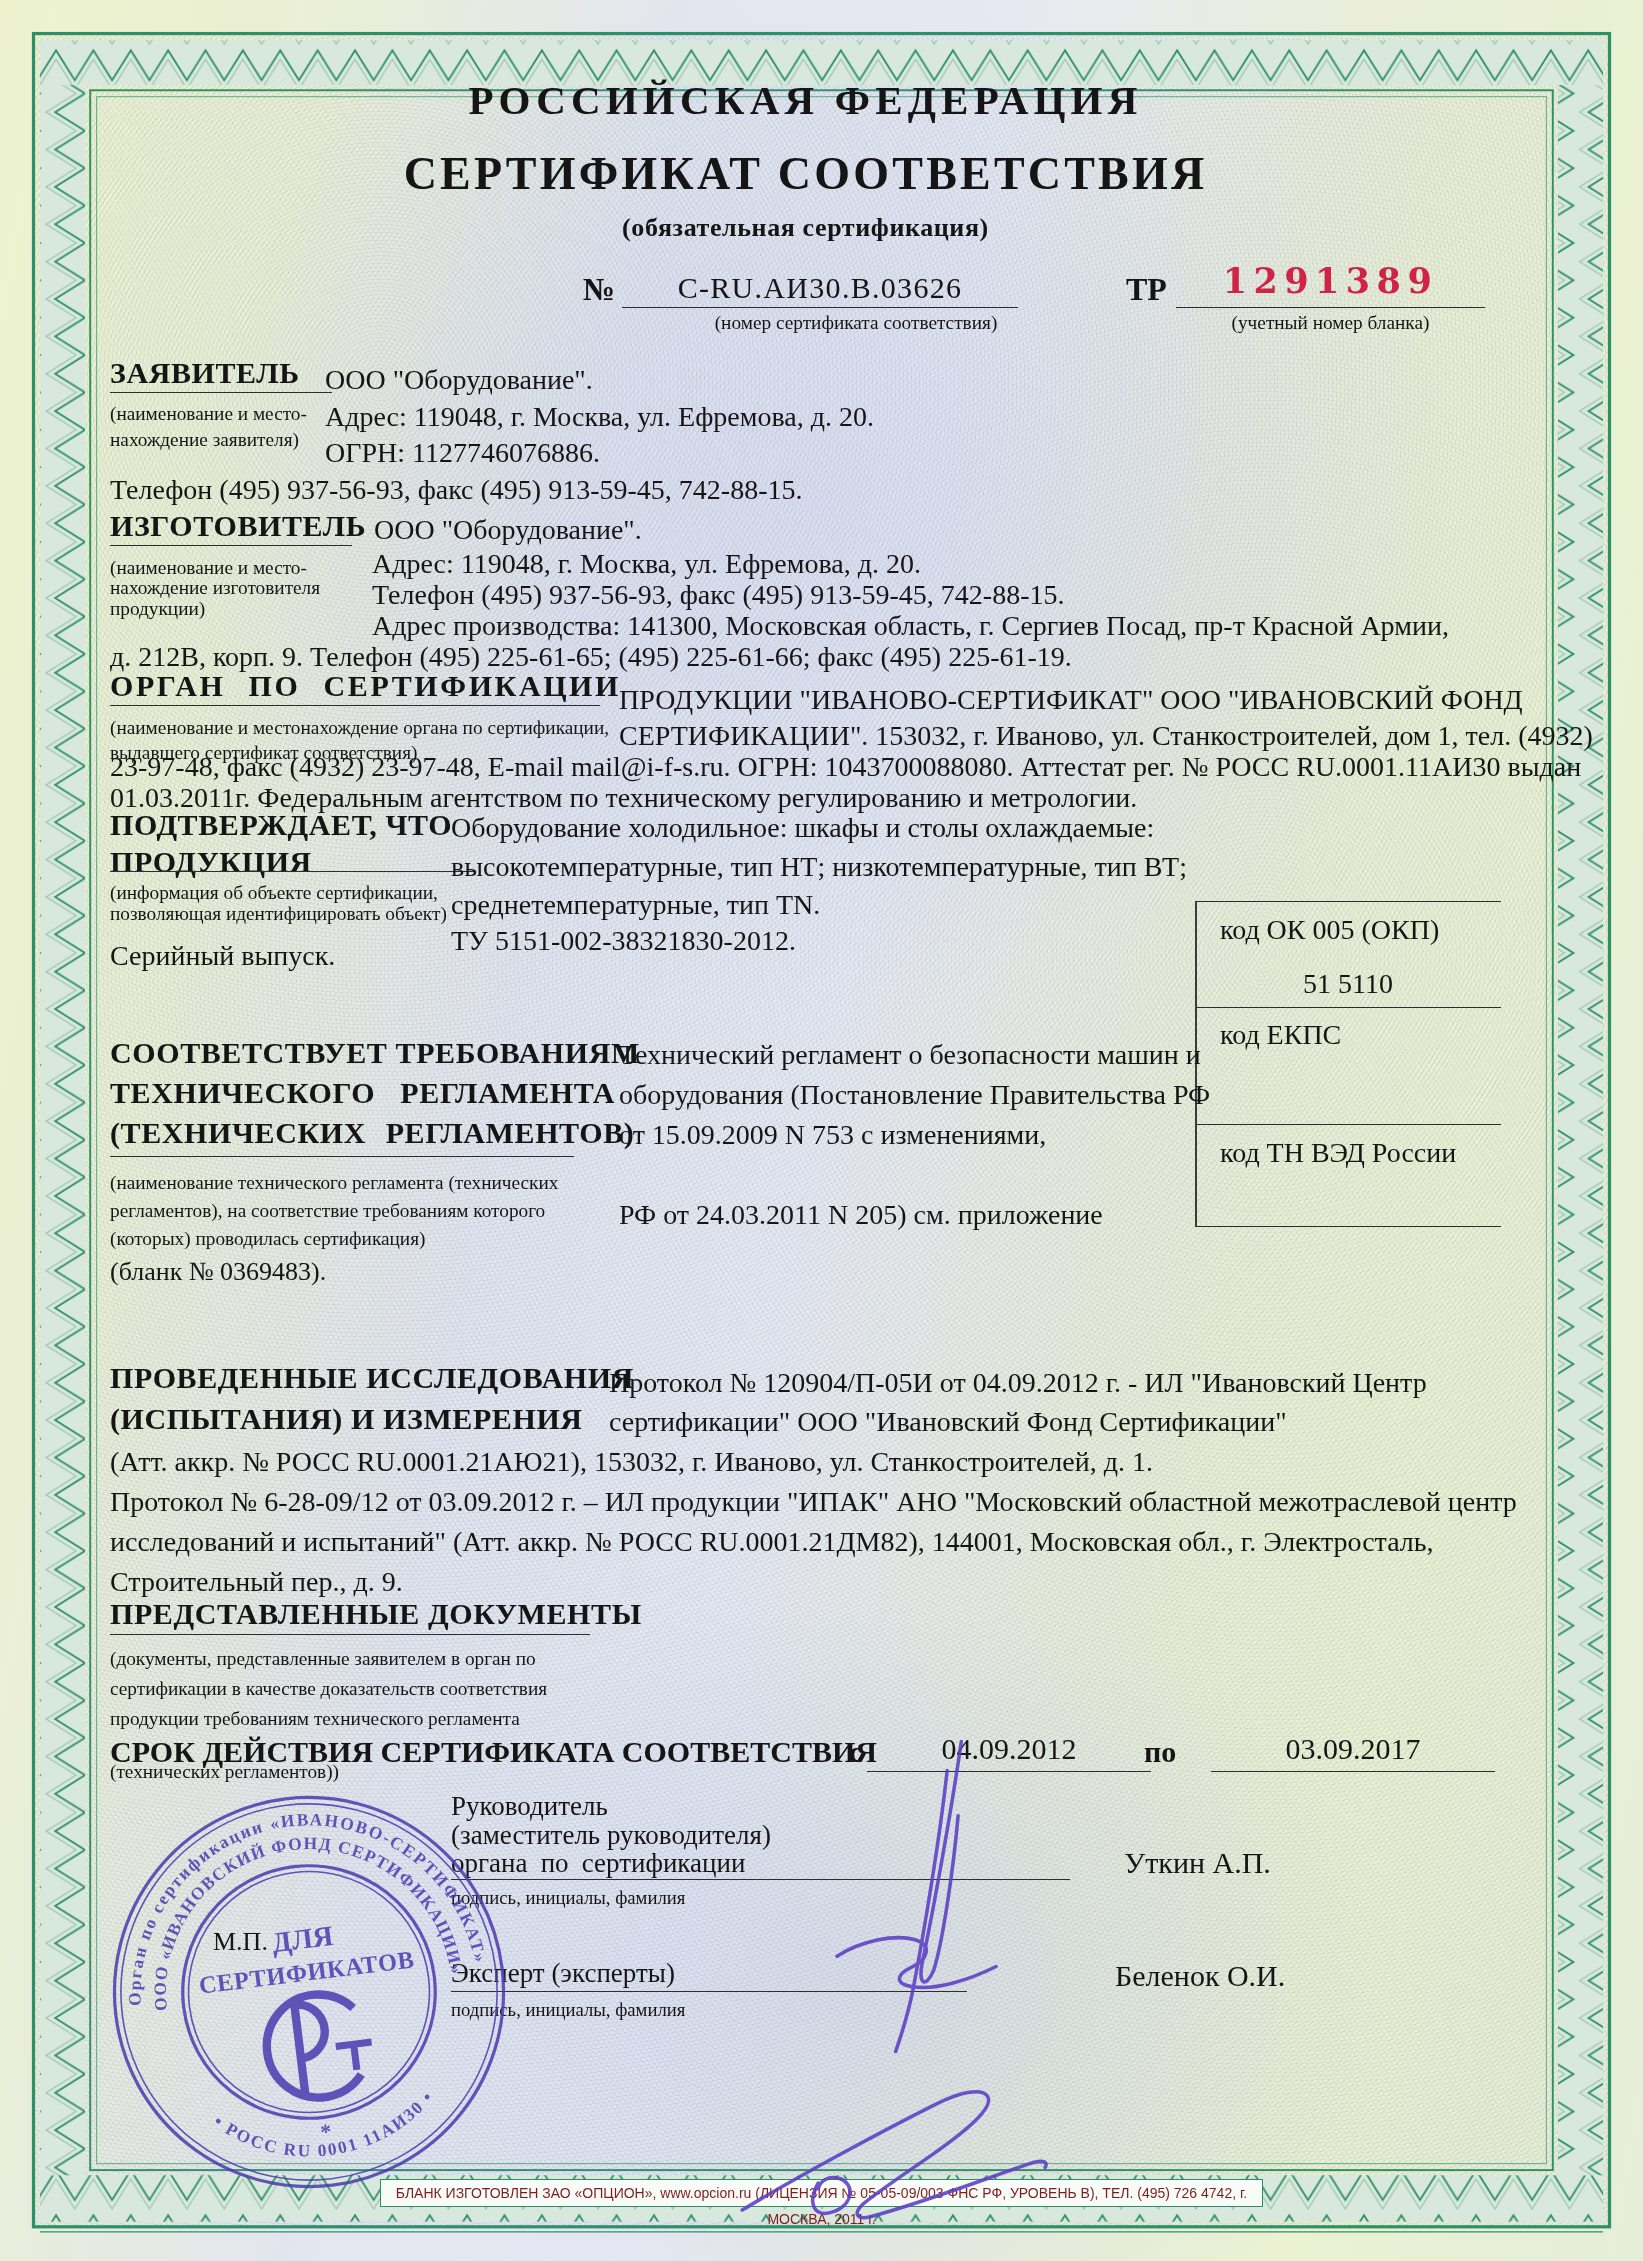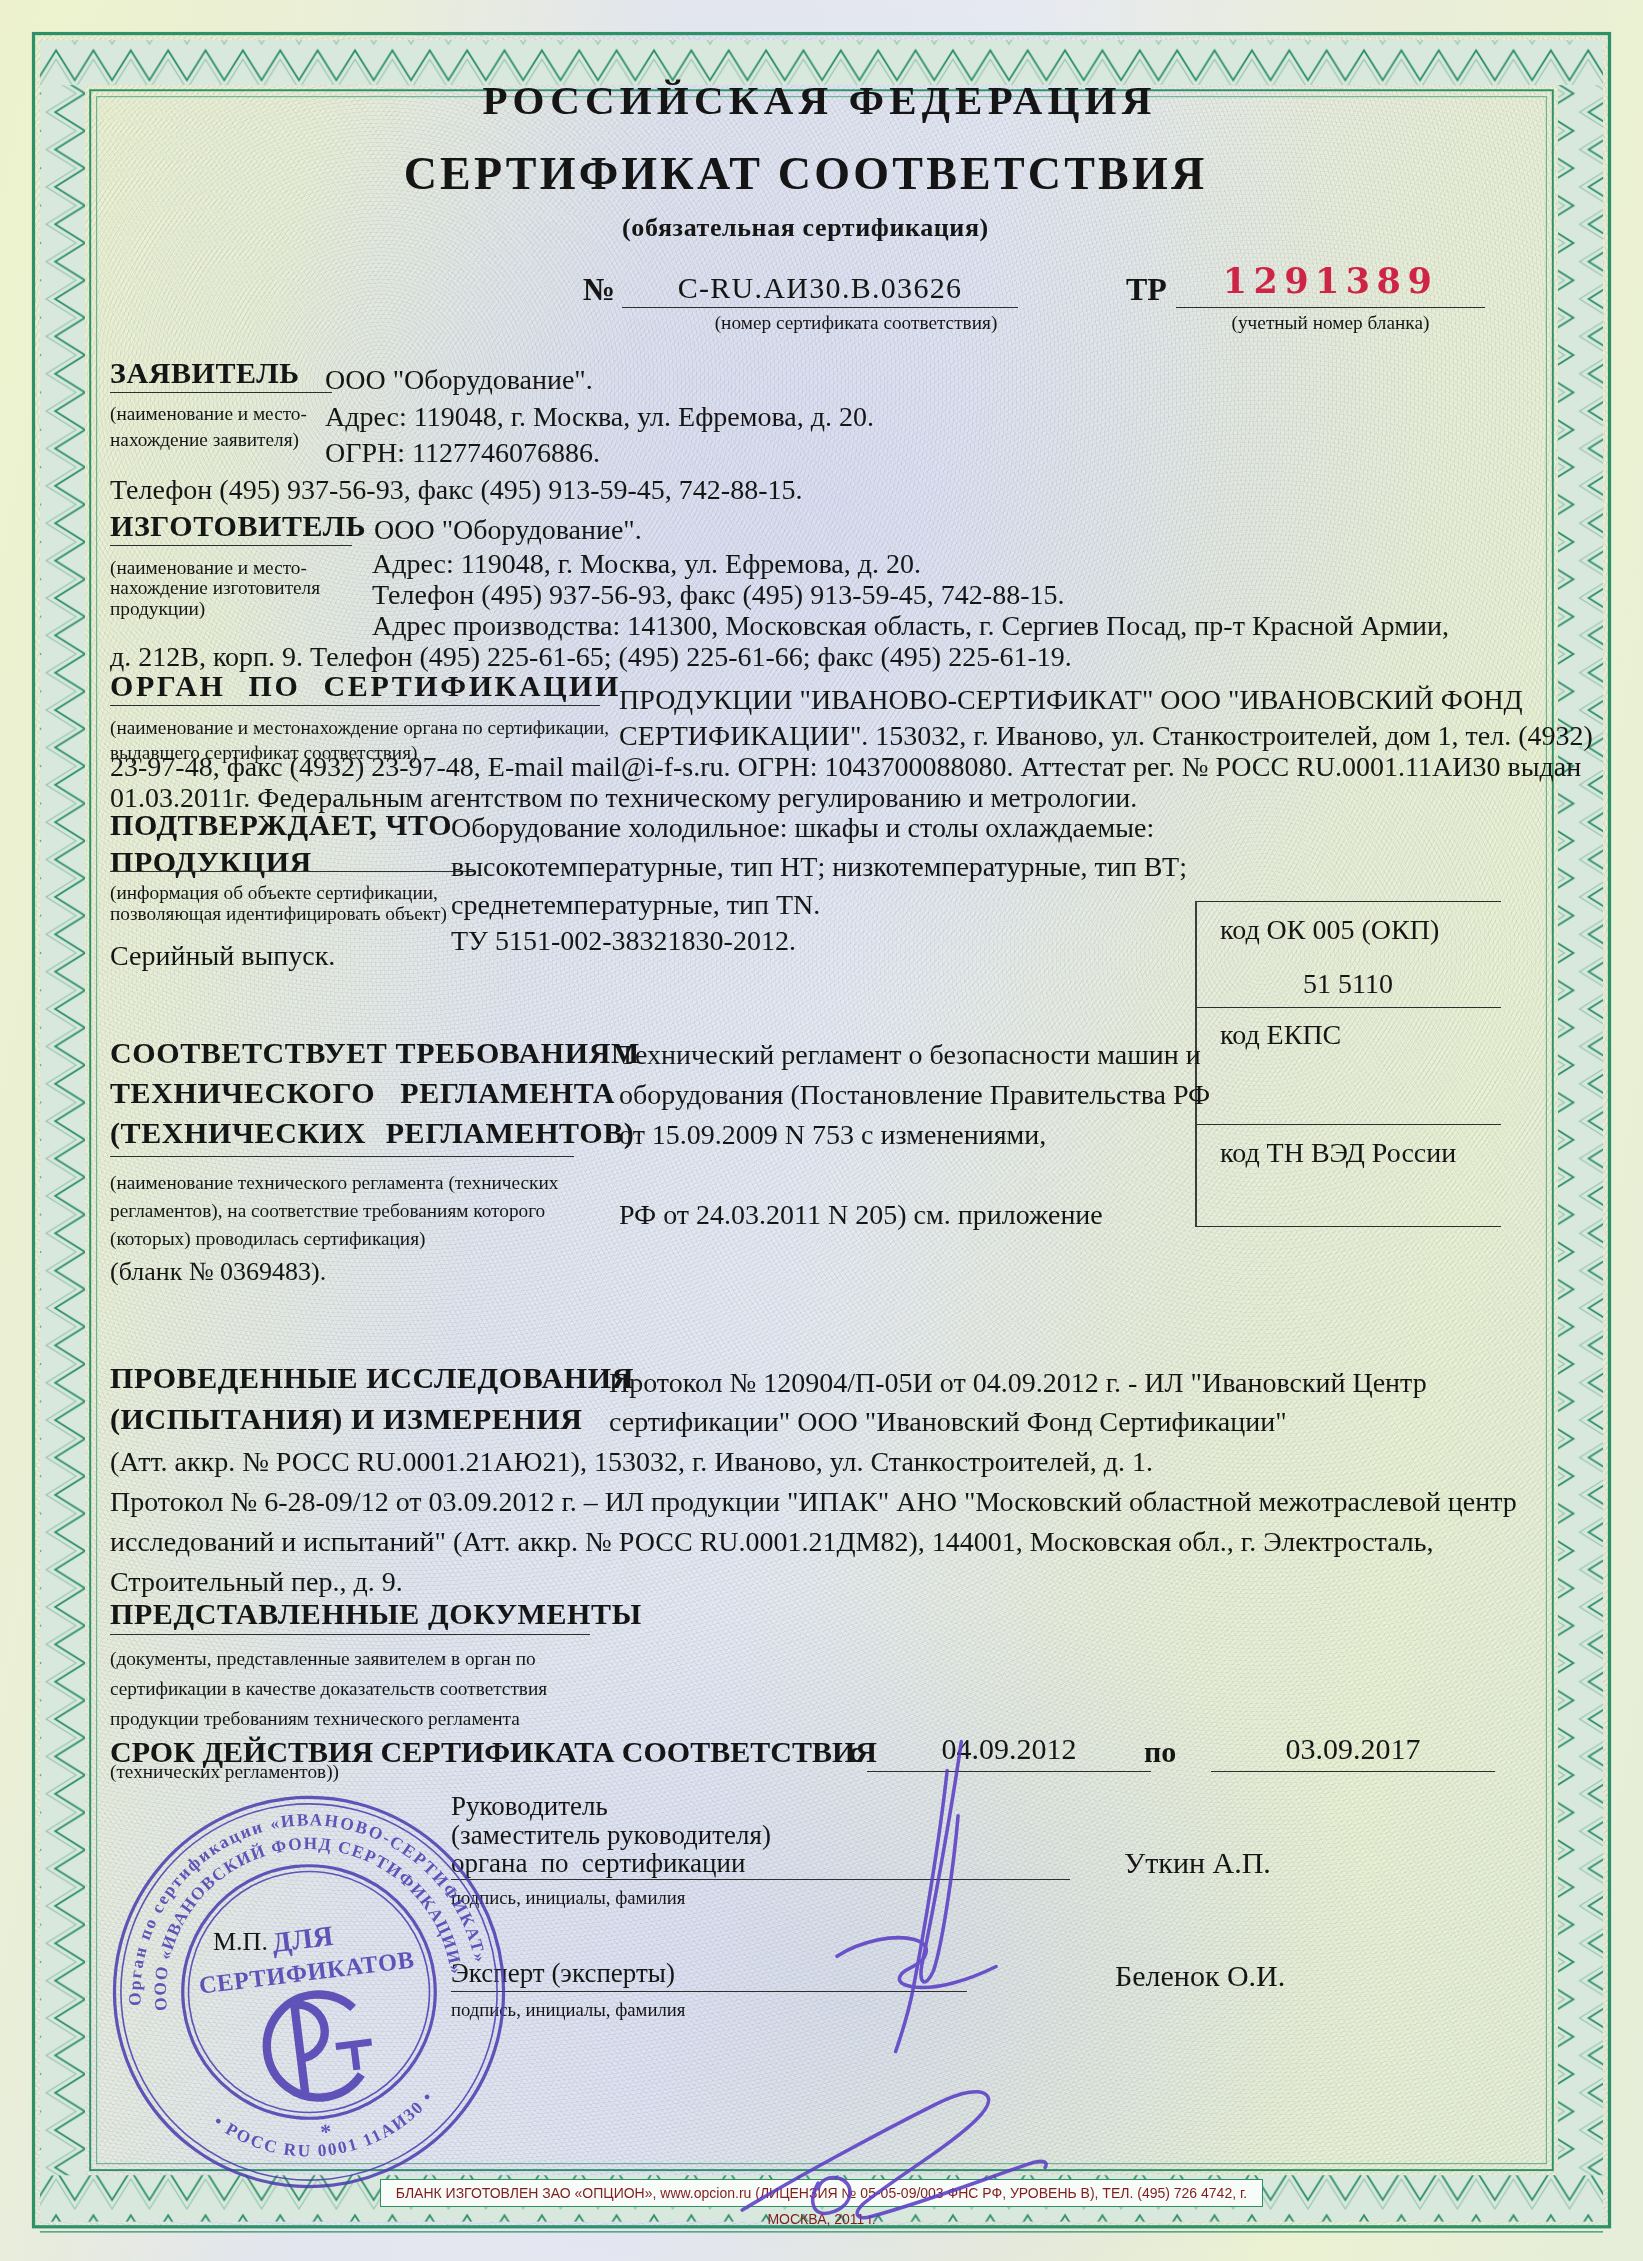--- a/index.html
+++ b/index.html
@@ -16,21 +16,21 @@
       repeating-radial-gradient(circle at 22% 16%, rgba(95,115,195,.09) 0 1px, rgba(0,0,0,0) 1px 3.9px),
       repeating-radial-gradient(circle at 78% 42%, rgba(120,150,90,.08) 0 1px, rgba(0,0,0,0) 1px 4.2px);}
   .gl2{background-image:
       repeating-linear-gradient(58deg, rgba(70,140,110,.05) 0 1.3px, rgba(0,0,0,0) 1.3px 4.5px),
       repeating-linear-gradient(-58deg, rgba(90,100,180,.05) 0 1.3px, rgba(0,0,0,0) 1.3px 4.5px);}
   svg.layer{position:absolute;left:0;top:0;z-index:2;}
   svg.overink{z-index:4;}
   .txt{position:absolute;white-space:nowrap;z-index:3;}
   .b{font-weight:bold;}
   .ctr{text-align:center;}
-  .h-country{font-size:41px;letter-spacing:5.2px;padding-left:14px;}
+  .h-country{font-size:41px;letter-spacing:5.2px;}
   .h-title{font-size:46px;letter-spacing:3.2px;}
   .h-sub{font-size:26px;letter-spacing:0.6px;}
   .shead{font-size:30px;font-weight:bold;letter-spacing:0.6px;}
   .t44{font-size:28px;}
   .t43{font-size:28px;}
   .t46{font-size:30px;}
   .t42{font-size:27px;}
   .note{font-size:19.3px;}
   .cap{font-size:18.7px;}
   .red{color:#ce2547;}

